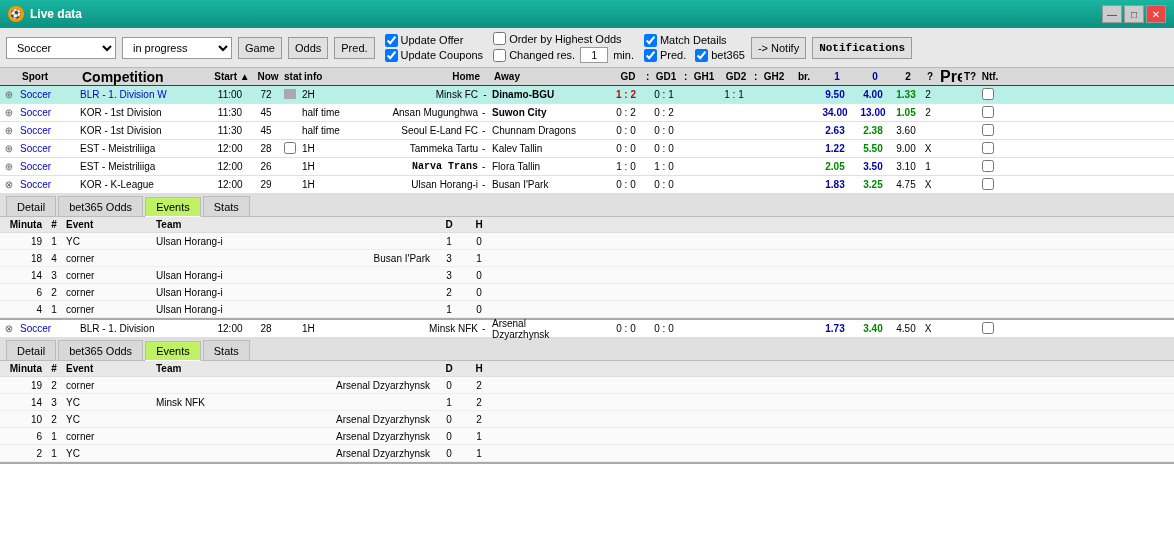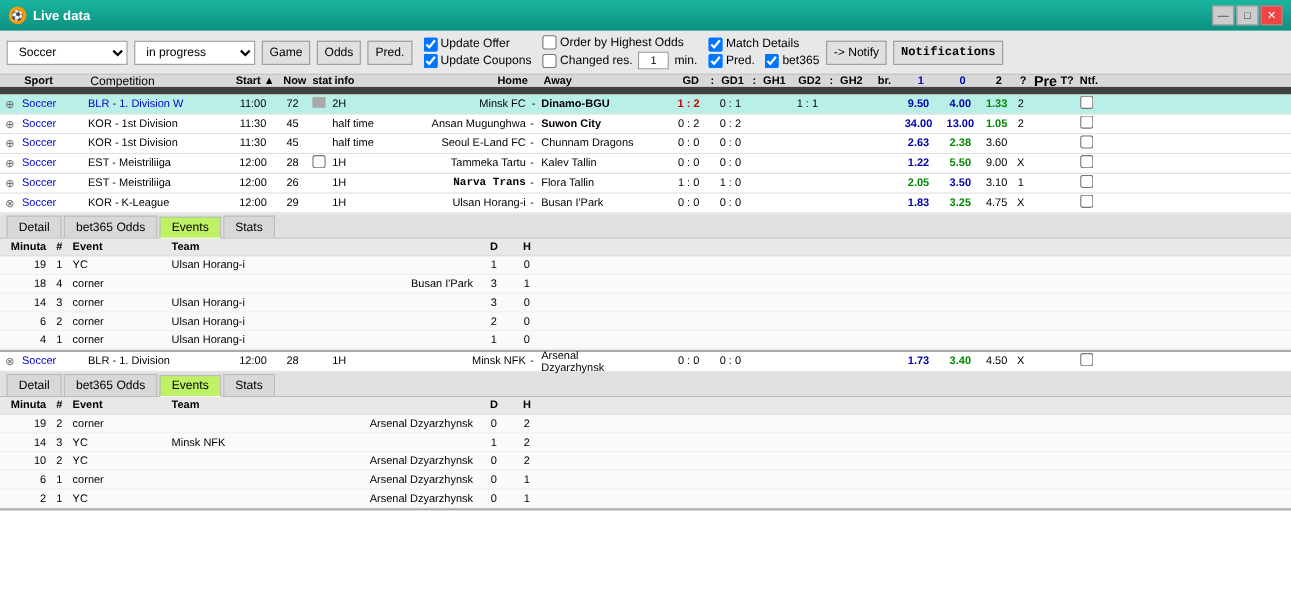--- a/index.html
+++ b/index.html
@@ -102,21 +102,21 @@
     .sub-cell-d { width: 30px; text-align: center; }
     .sub-cell-h { width: 30px; text-align: center; }
 
     .event-row {
       display: flex; height: 17px; align-items: center; border-bottom: 1px solid #eee; font-size: 10px; padding: 0 4px;
     }
 
     
     .header-row {
       display: flex; align-items: center; height: 18px; background: #d8d8d8;
-      border-bottom: 7px solid #404040; font-size: 10px; font-weight: bold;
+      border-bottom: 1px solid #404040; font-size: 10px; font-weight: bold;
       padding: 0 2px;
     }
   </style>
 </head>
 <body>
 
 <div class="titlebar">
   <div class="titlebar-left">
     <div class="titlebar-icon">⚽</div>
     <span class="titlebar-title">Live data</span>
@@ -180,42 +180,42 @@
     </div>
   </div>
 
   <button class="btn-notify">-&gt; Notify</button>
   <button style="font-weight:bold;font-family:Liberation Mono, monospace;">Notifications</button>
 </div>
 
 <div class="header-row">
   <div class="cell cell-expand"></div>
   <div class="cell cell-sport" style="font-weight:bold;font-size:10px;">Sport</div>
-  <div class="cell cell-competition" style="font-weight:normal;font-size:11px;">Competition</div>
+  <div class="cell cell-competition" style="font-weight:bold;font-size:14px;">Competition</div>
   <div class="cell cell-start" style="font-weight:bold;font-size:10px;">Start ▲</div>
   <div class="cell cell-now" style="font-weight:bold;font-size:10px;">Now</div>
   <div class="cell cell-stats" style="font-weight:bold;font-size:10px;">stats</div>
   <div class="cell cell-info" style="font-weight:bold;font-size:10px;">info</div>
   <div class="cell cell-home" style="font-weight:bold;font-size:10px;">Home</div>
   <div class="cell" style="width:10px;"></div>
   <div class="cell" style="width:120px;">Away</div>
   <div class="cell" style="width:32px;text-align:center;font-weight:bold;font-size:10px;">GD</div>
   <div class="cell" style="width:6px;">:</div>
   <div class="cell" style="width:32px;text-align:center;font-weight:bold;font-size:10px;">GD1</div>
   <div class="cell" style="width:6px;">:</div>
   <div class="cell" style="width:32px;text-align:center;font-weight:bold;font-size:10px;">GH1</div>
   <div class="cell" style="width:32px;text-align:center;font-weight:bold;font-size:10px;">GD2</div>
   <div class="cell" style="width:6px;">:</div>
   <div class="cell" style="width:32px;text-align:center;font-weight:bold;font-size:10px;">GH2</div>
   <div class="cell" style="width:28px;text-align:center;font-weight:bold;font-size:10px;">br.</div>
   <div class="cell" style="width:38px;text-align:center;font-weight:bold;font-size:10px;color:#00a;">1</div>
   <div class="cell" style="width:38px;text-align:center;font-weight:bold;font-size:10px;color:#00a;">0</div>
   <div class="cell" style="width:28px;text-align:center;font-weight:bold;font-size:10px;">2</div>
   <div class="cell" style="width:16px;text-align:center;font-weight:bold;font-size:10px;">?</div>
-  <div class="cell" style="width:24px;text-align:center;font-weight:bold;font-size:13px;">Pre</div>
+  <div class="cell" style="width:24px;text-align:center;font-weight:bold;font-size:16px;">Pre</div>
   <div class="cell" style="width:16px;text-align:center;font-weight:bold;font-size:10px;">T?</div>
   <div class="cell" style="width:24px;text-align:center;font-weight:bold;font-size:10px;">Ntf.</div>
 </div>
 
 <div class="main-content">
 
   <div class="match-row highlighted">
     <div class="cell cell-expand" style="color:#666;">⊕</div>
     <div class="cell cell-sport blue-link">Soccer</div>
     <div class="cell cell-competition" style="color:#0000cc;background:#b8f0e8;">BLR - 1. Division W</div>

